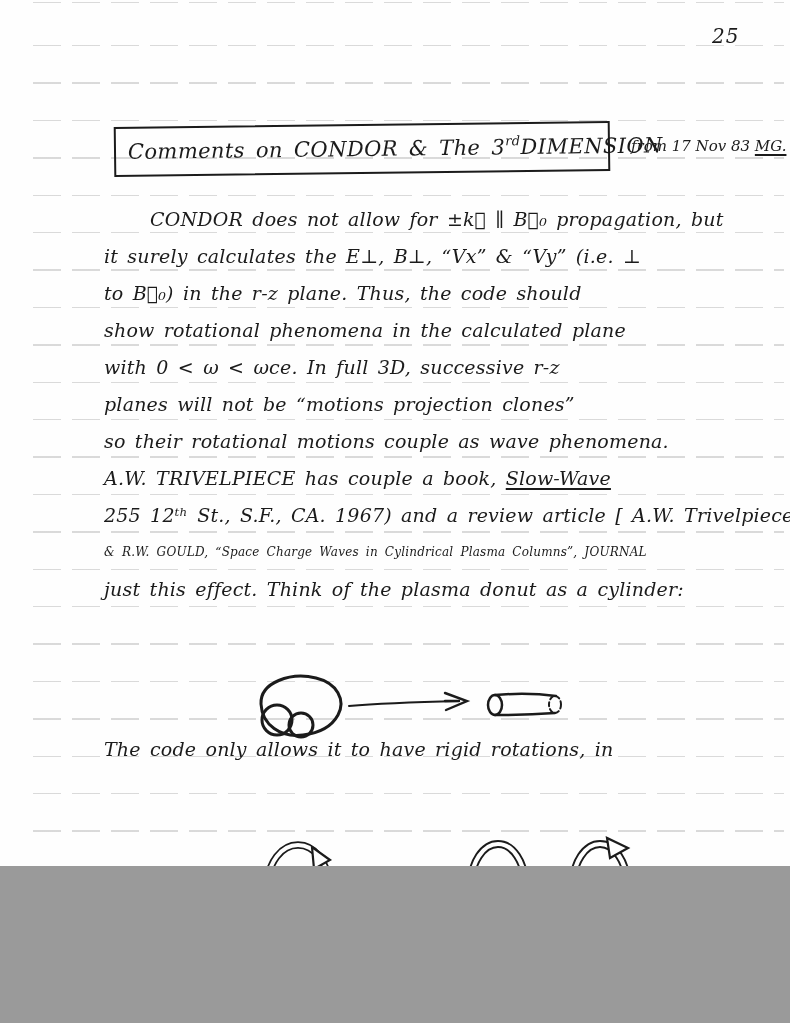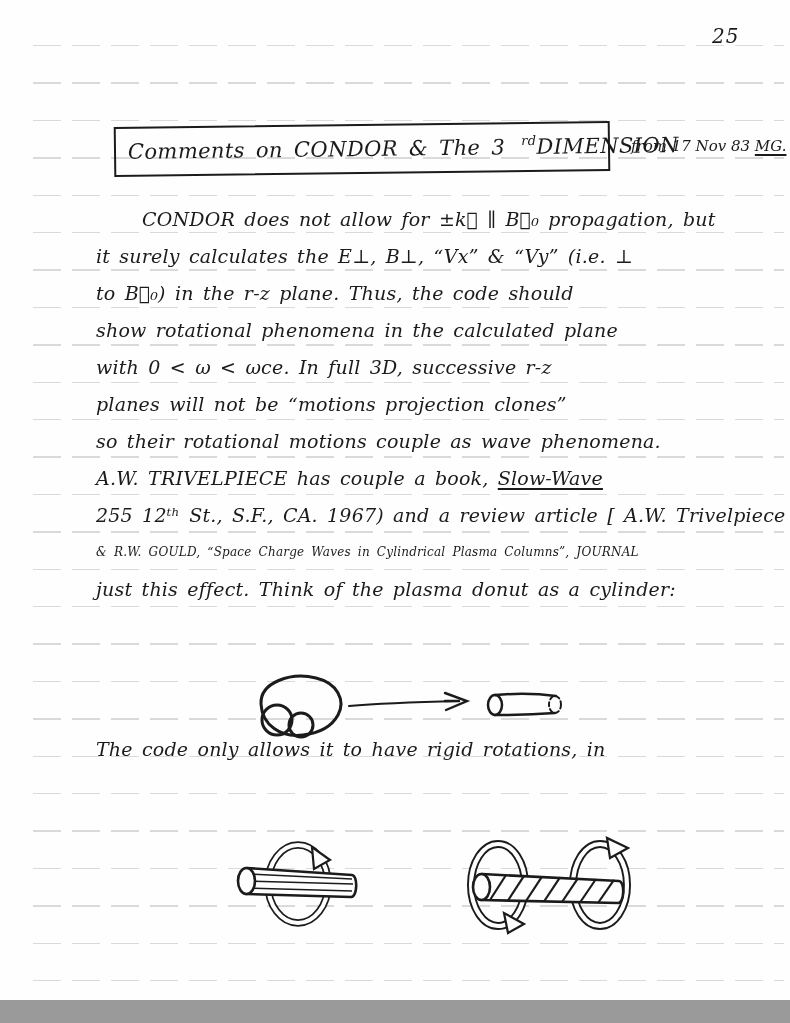--- a/index.html
+++ b/index.html
@@ -1,38 +1,38 @@
 <!DOCTYPE html>
 <html><head>
 <meta charset="utf-8">
 <style>
   html,body{margin:0;padding:0;background:#9a9a9a;}
   .page{
-    position:relative;width:790px;height:1000px;background:#fefefe;
+    position:relative;width:790px;height:866px;background:#fefefe;
     overflow:hidden;margin:0 auto;
     font-family:"DejaVu Serif", serif;font-style:italic;color:#1b1b1b;
   }
   .rules{
     position:absolute;left:22px;right:6px;top:0;bottom:0;pointer-events:none;
     background-image:
       repeating-linear-gradient(90deg,#fefefe 0 11px,rgba(254,254,254,0) 11px 39px),
       repeating-linear-gradient(180deg,rgba(0,0,0,0) 0 36px,rgba(90,90,90,0.22) 36px 37.4px);
     background-position:0 9px;
   }
   .pagenum{position:absolute;left:712px;top:24px;font-size:20px;letter-spacing:1px;}
   .titlebox{
     position:absolute;left:114px;top:124px;width:468px;height:46px;
     border:2.5px solid #1b1b1b;transform:rotate(-0.7deg);
     display:flex;align-items:center;padding:0 12px;font-size:21px;
     white-space:nowrap;letter-spacing:0.4px;word-spacing:4px;
   }
-  .suptext{font-size:13px;transform:translateY(-7px);display:inline-block;margin-left:16px;}
+  .suptext{font-size:13px;transform:translateY(-7px);display:inline-block;}
   .fromnote{position:absolute;left:631px;top:137px;font-size:15px;white-space:nowrap;}
   .u{text-decoration:underline;text-underline-offset:3px;text-decoration-thickness:1.5px;}
-  .para{position:absolute;left:96px;width:648px;font-size:19px;line-height:37px;
+  .para{position:absolute;left:104px;width:648px;font-size:19px;line-height:37px;
         letter-spacing:0.2px;word-spacing:3px;}
   .para1{top:201px;}
   .para2{top:731px;}
   .line{white-space:nowrap;}
   .indent{text-indent:46px;}
   .small{font-size:12px;}
   .fig{position:absolute;}
   .fig1{left:233px;top:668px;}
   .fig2a{left:226px;top:838px;}
   .fig2b{left:458px;top:834px;}

